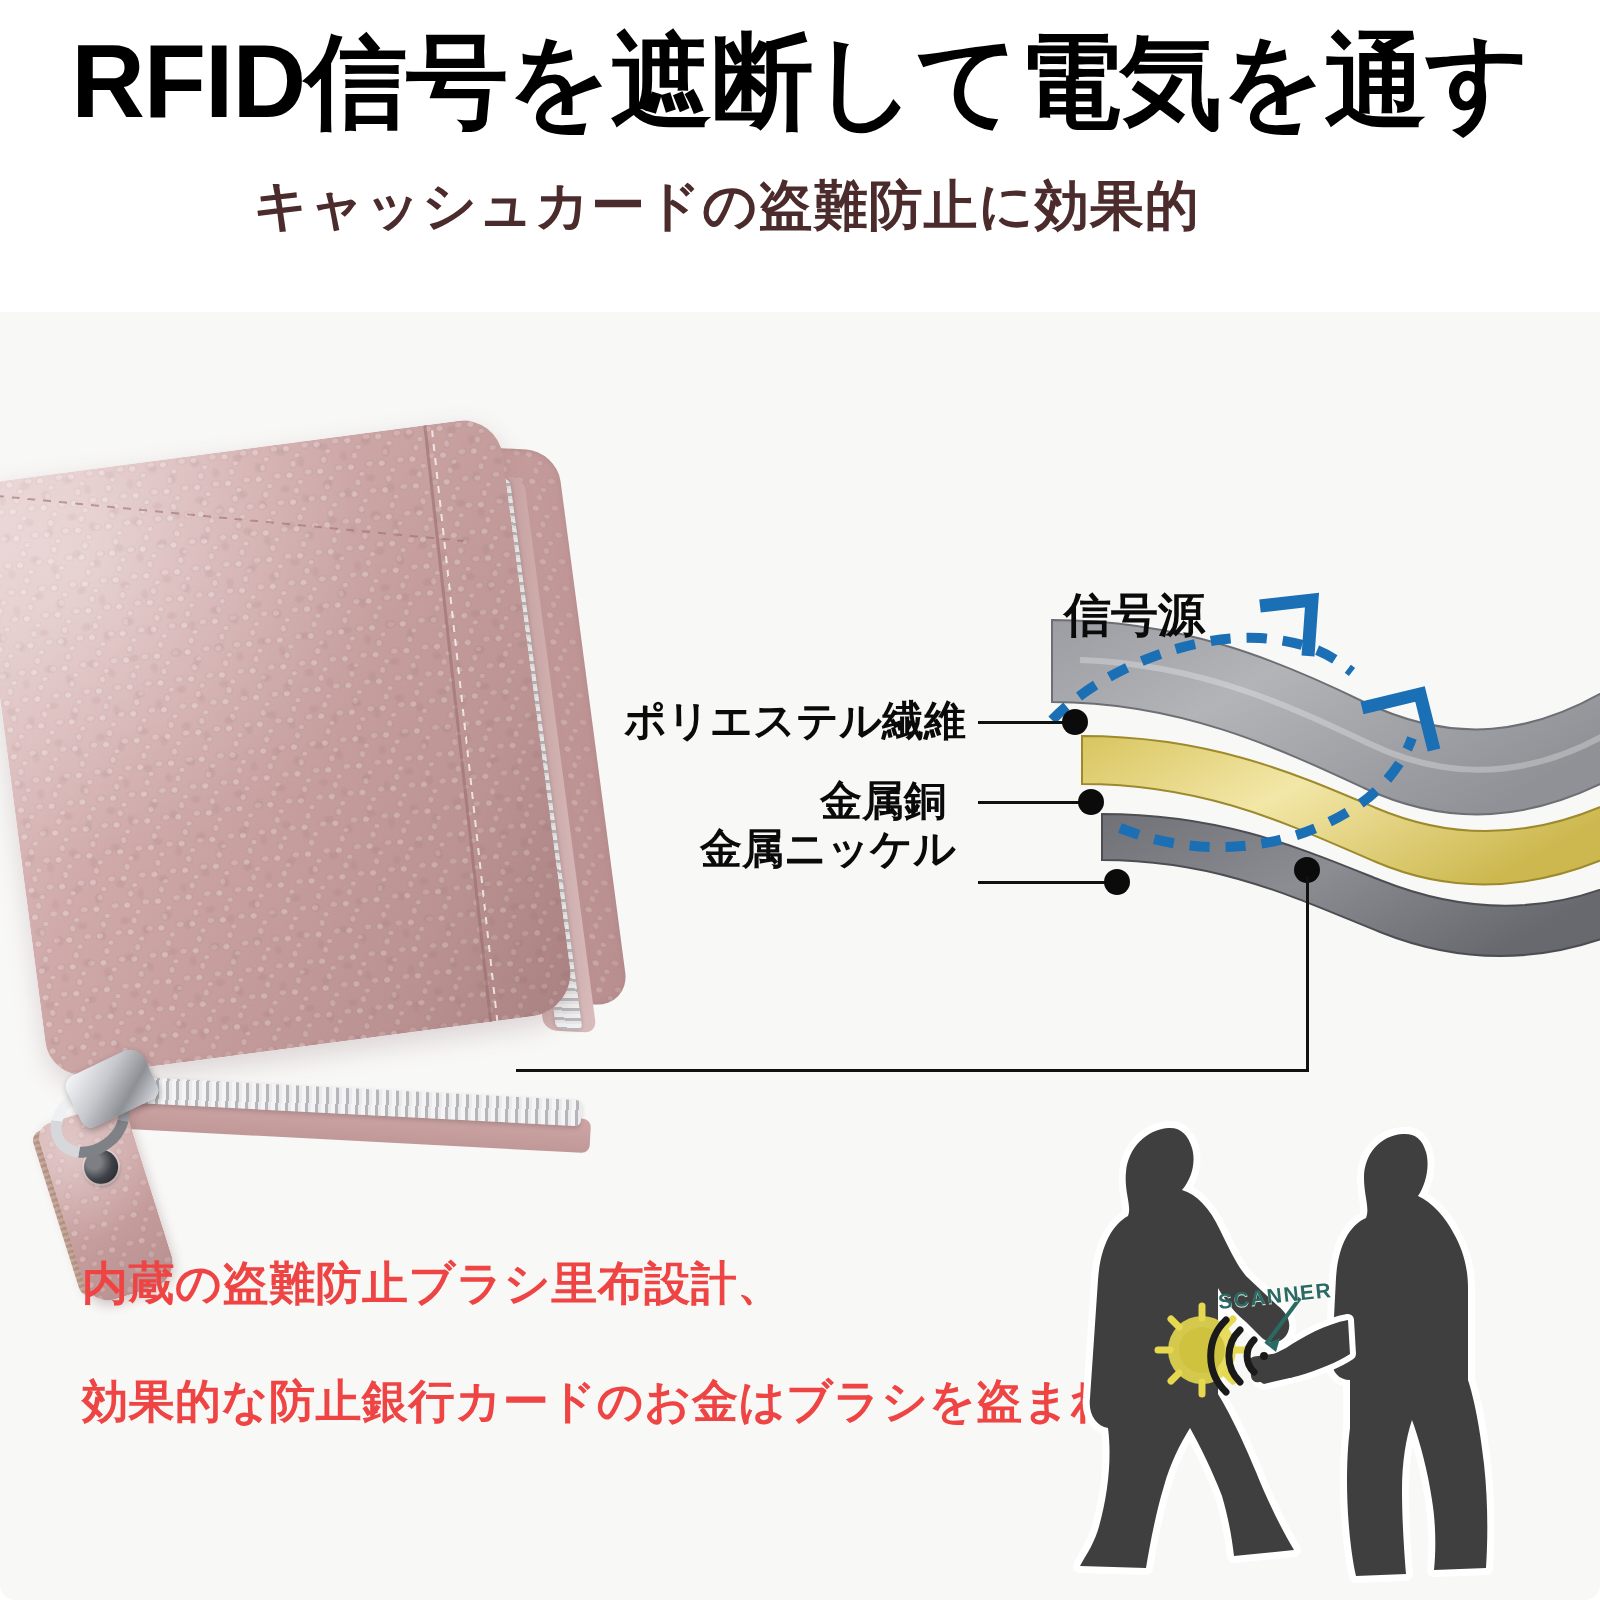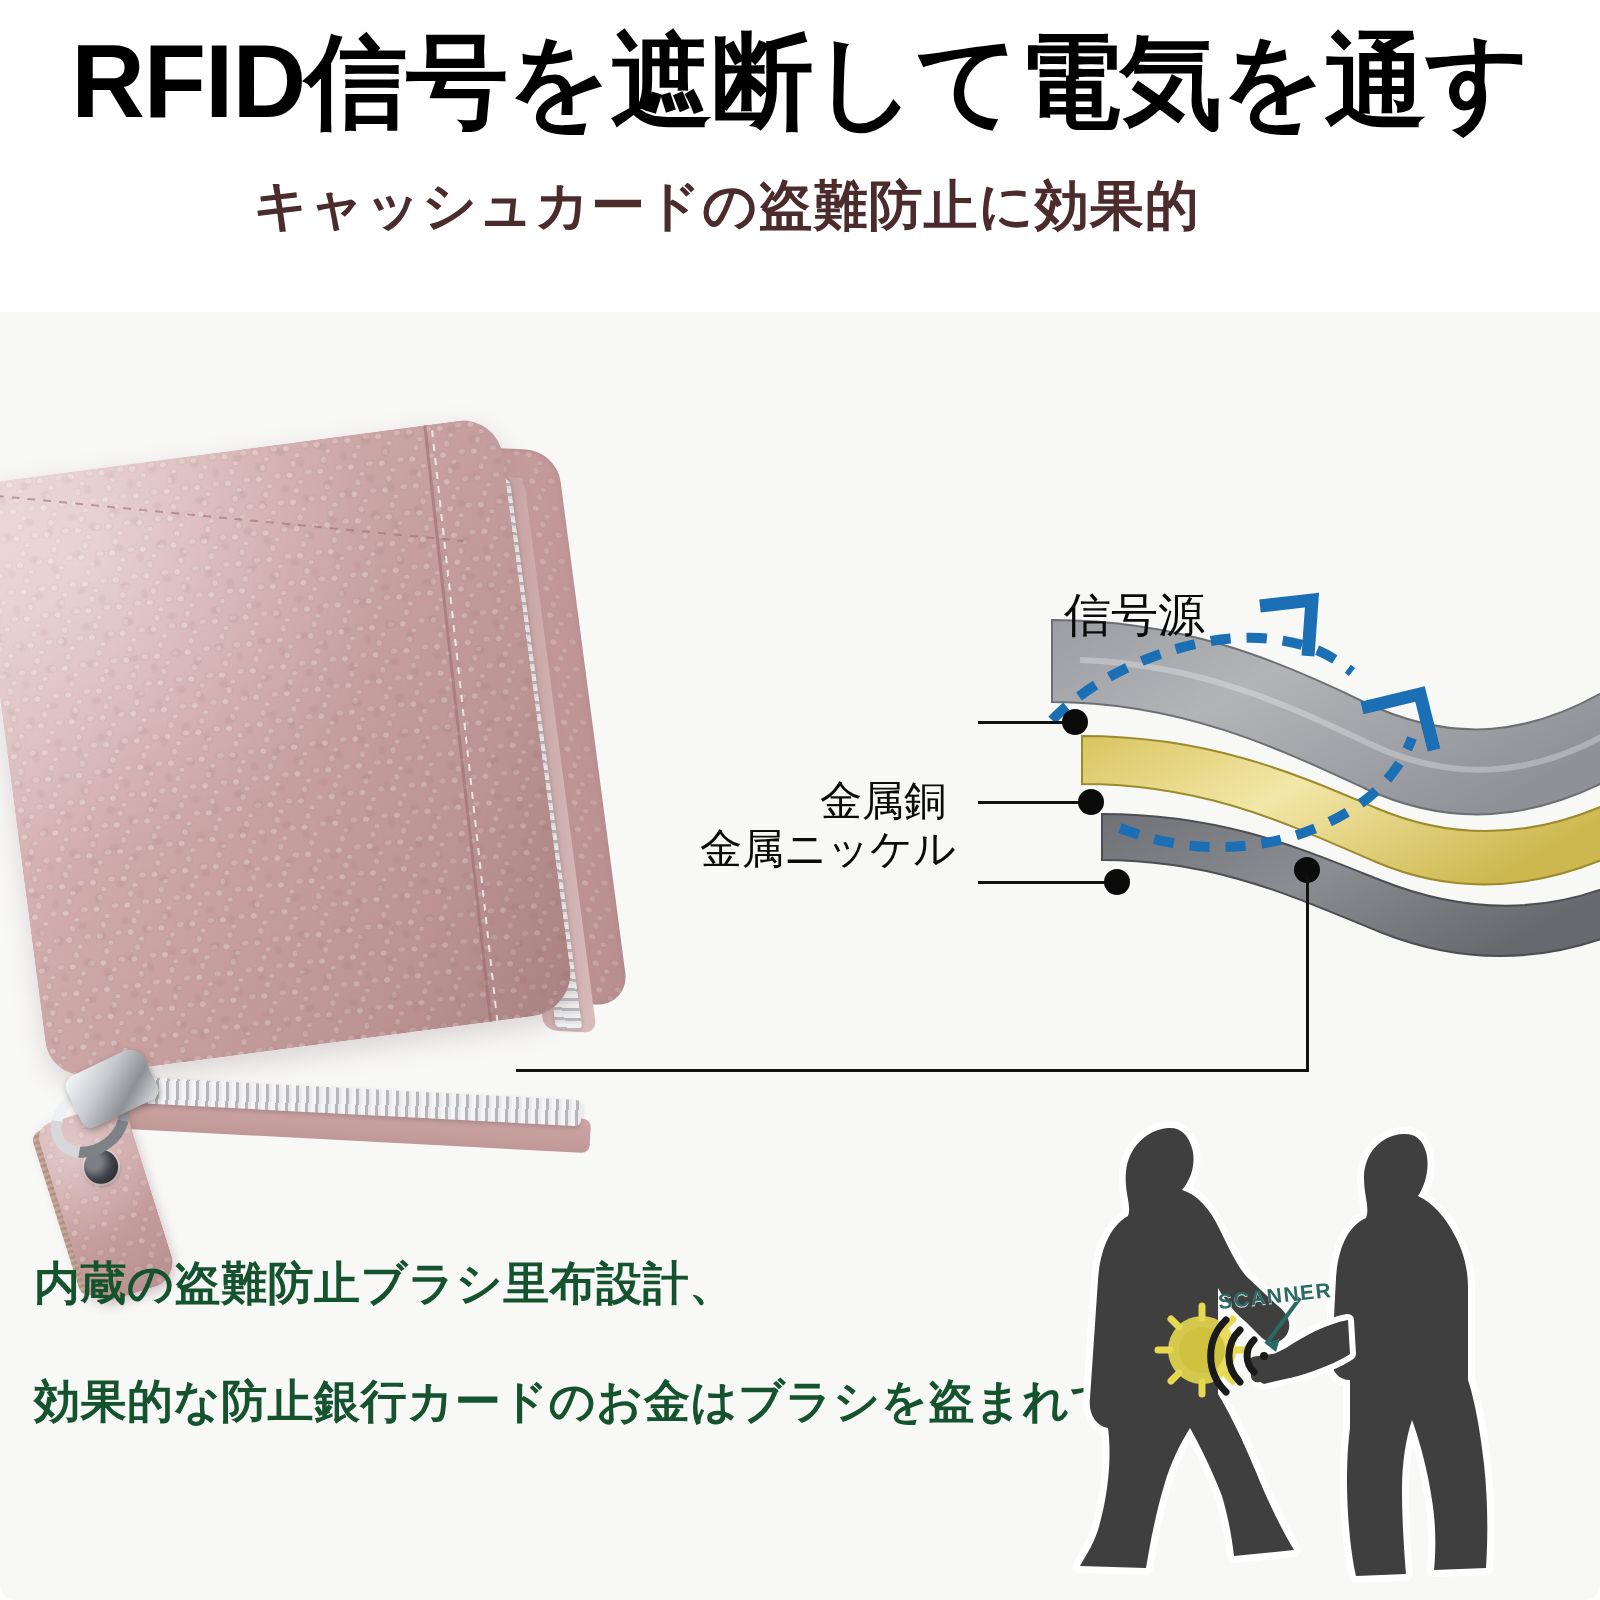--- a/index.html
+++ b/index.html
@@ -240,21 +240,21 @@
     position: absolute;
     left: 960px; top: 560px;
     width: 660px; height: 440px;
   }
 
   
   .lbl {
     position: absolute;
     color: #0a0a0a;
     font-size: 42px;
-    font-weight: 400;
+    font-weight: 700;
     letter-spacing: 0px;
     white-space: nowrap;
   }
   .lbl-poly  { left: 624px;  top: 693px; }
   .lbl-cu    { left: 820px;  top: 773px; }
   .lbl-ni    { left: 700px;  top: 821px; }
   .lbl-src   { left: 1064px; top: 584px; font-size: 47px; }
 
   .lead {
     position: absolute;
@@ -286,25 +286,26 @@
   .elbow-h {
     position: absolute;
     left: 516px; top: 1069px;
     width: 793px; height: 3px;
     background: #111;
   }
 
   
   .desc {
     position: absolute;
-    color: #14532d;
+    color: #ef4444;
     font-size: 46px;
     font-weight: 700;
     letter-spacing: 0.5px;
     white-space: nowrap;
+    margin-left: 48px;
   }
   .desc1 { left: 34px; top: 1253px; }
   .desc2 { left: 34px; top: 1371px; }
   .desc3 { left: 34px; top: 1489px; }
 
   
   .scene {
     position: absolute;
     left: 1050px; top: 1098px;
     width: 510px; height: 490px;
@@ -397,20 +398,21 @@
       <path d="M 300 46 L 352 40 L 348 96" fill="none" stroke="#1a6fb5" stroke-width="13" stroke-linecap="butt" stroke-linejoin="miter"></path>
 
       <path d="M 160 268 C 240 300 330 292 400 244 C 428 224 444 200 452 178" fill="none" stroke="#1a6fb5" stroke-width="10" stroke-dasharray="20 16" stroke-linecap="butt"></path>
 
       <path d="M 402 148 L 460 134 L 474 190" fill="none" stroke="#1a6fb5" stroke-width="13" stroke-linecap="butt" stroke-linejoin="miter"></path>
     </svg>
   </div>
 
   <div class="lbl lbl-src">信号源</div>
 
+  <div class="lbl lbl-poly">ポリエステル繊維</div>
   <div class="lead lead-poly"></div>
   <div class="dot dot-poly"></div>
 
   <div class="lbl lbl-cu">金属銅</div>
   <div class="lead lead-cu"></div>
   <div class="dot dot-cu"></div>
 
   <div class="lbl lbl-ni">金属ニッケル</div>
   <div class="lead lead-ni"></div>
   <div class="dot dot-ni"></div>

